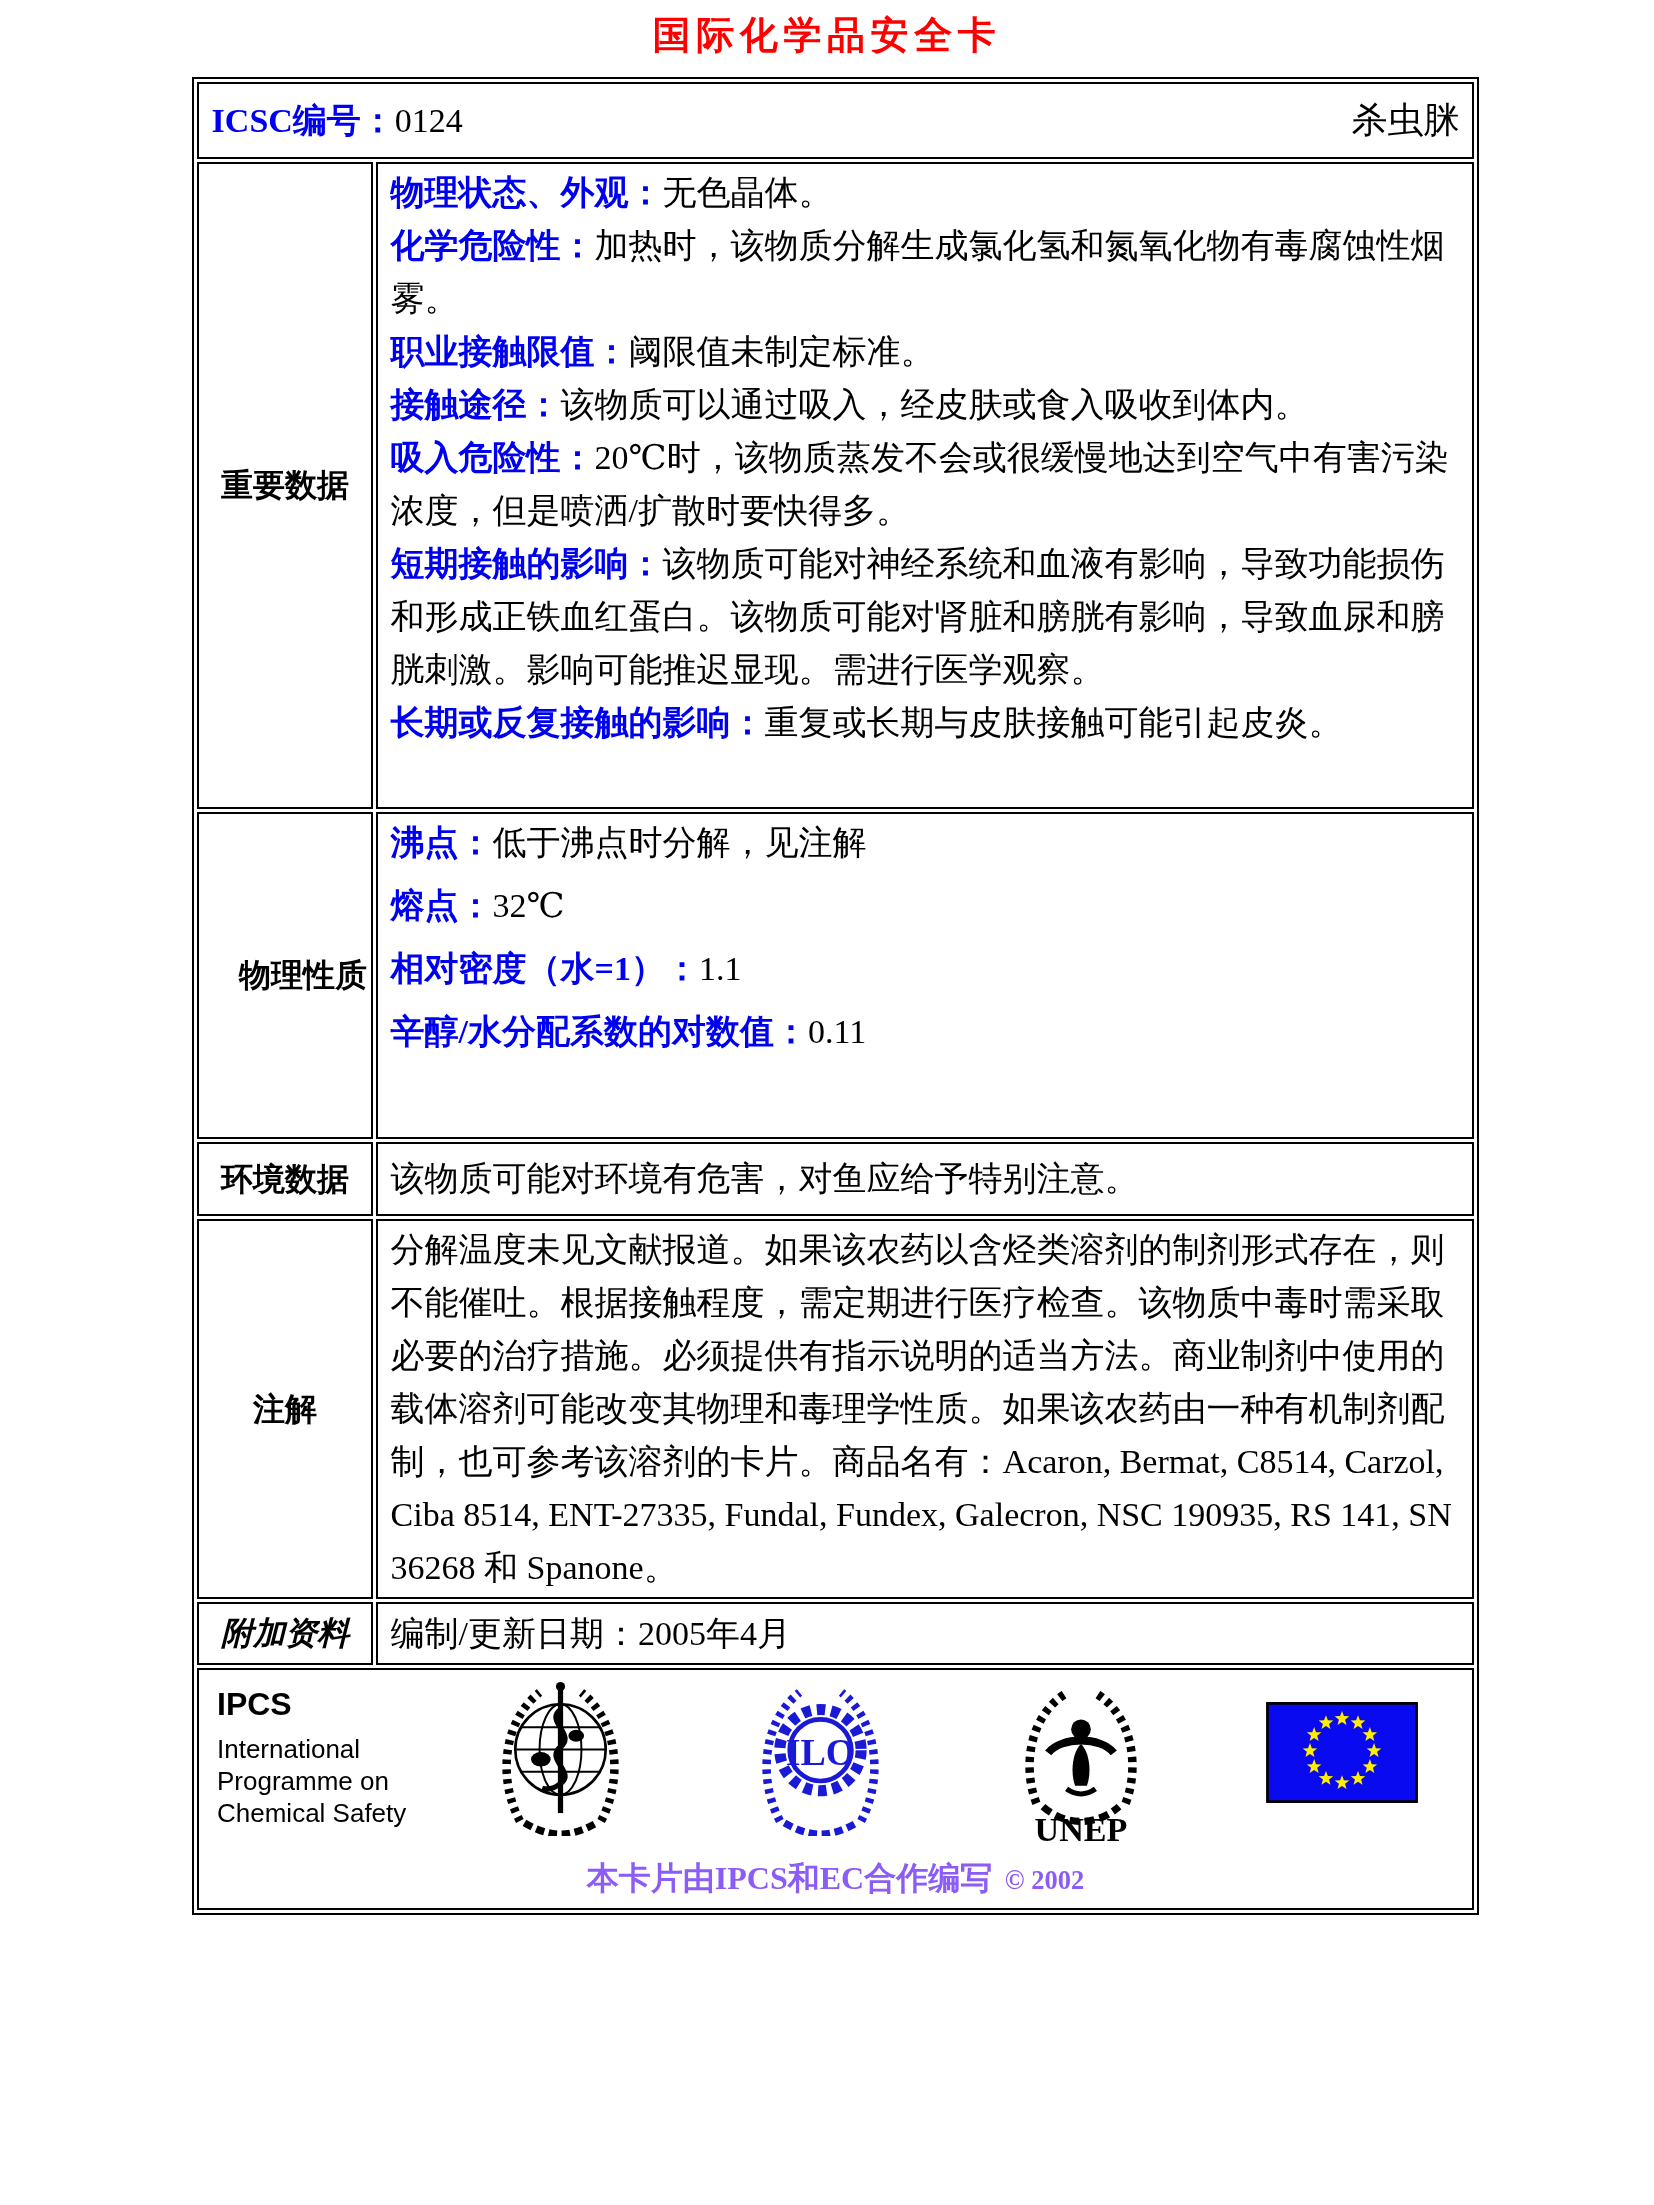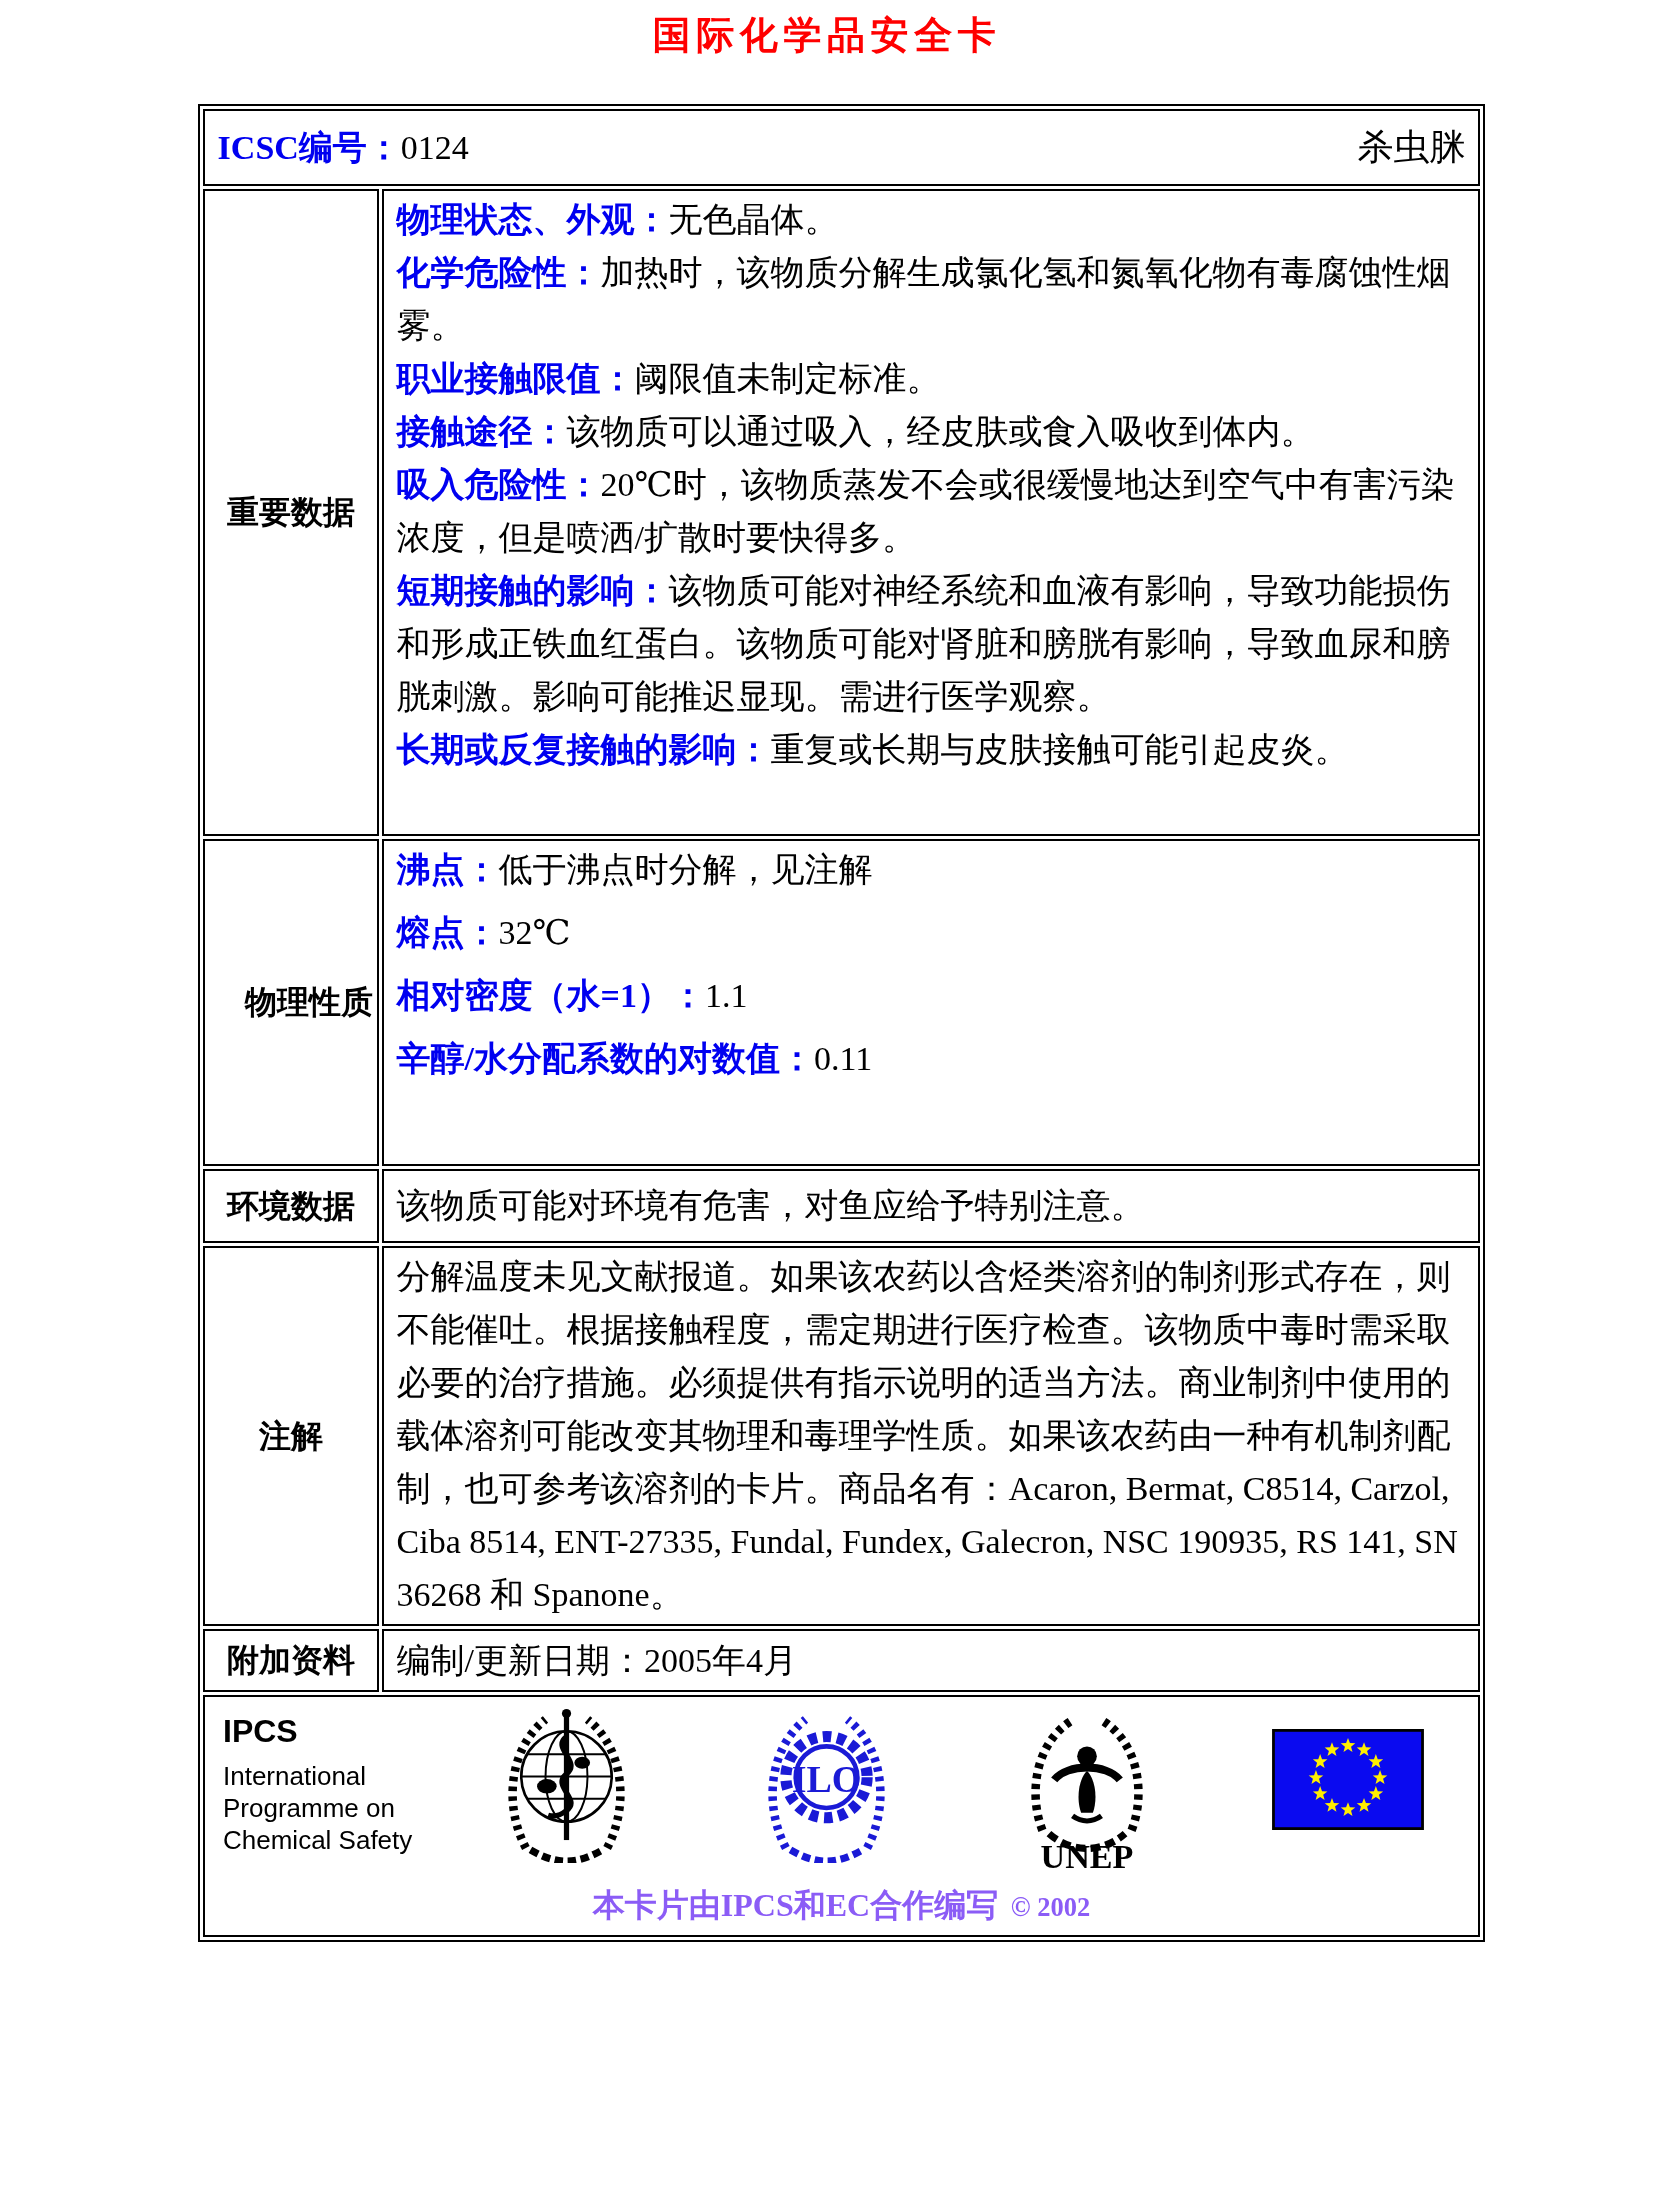--- a/index.html
+++ b/index.html
@@ -6,23 +6,23 @@
   body{
     width:1654px;height:2205px;position:relative;
     font-family:"Liberation Serif","DejaVu Serif",serif;
     color:#000;
   }
   .page-title{
     padding-top:9.8px;text-align:center;
     font-size:38px;font-weight:bold;color:#ff0000;letter-spacing:5.6px;
   }
   table.card{
-    position:absolute;left:198px;top:77px;width:1287px;
+    position:absolute;left:192px;top:77px;width:1287px;
     border:2.8px solid #000;border-collapse:separate;border-spacing:3.5px;
-    table-layout:fixed;background:#fff;margin-top:27px;
+    table-layout:fixed;background:#fff;
   }
   td{
     border:2.1px solid #000;background:#fff;vertical-align:top;
     padding:2.8px 12.6px;font-size:34px;line-height:53px;color:#000;
     overflow:hidden;
   }
   td.side{
     vertical-align:middle;text-align:center;padding:0 2.8px;
     color:#000000;font-weight:bold;font-size:32px;line-height:42px;
   }
@@ -101,21 +101,21 @@
     <td class="side" style="height:70px;">环境数据</td>
     <td class="env-cell">该物质可能对环境有危害，对鱼应给予特别注意。</td>
   </tr>
 
   <tr>
     <td class="side" style="height:367px;">注解</td>
     <td>分解温度未见文献报道。如果该农药以含烃类溶剂的制剂形式存在，则不能催吐。根据接触程度，需定期进行医疗检查。该物质中毒时需采取必要的治疗措施。必须提供有指示说明的适当方法。商业制剂中使用的载体溶剂可能改变其物理和毒理学性质。如果该农药由一种有机制剂配制，也可参考该溶剂的卡片。商品名有：Acaron, Bermat, C8514, Carzol, Ciba 8514, ENT-27335, Fundal, Fundex, Galecron, NSC 190935, RS 141, SN 36268 和 Spanone。</td>
   </tr>
 
   <tr>
-    <td class="side" style="height:49px;">附加资料</td>
+    <td class="side" style="height:49px;font-style:italic;">附加资料</td>
     <td class="add-cell">编制/更新日期：2005年4月</td>
   </tr>
 
   <tr>
     <td colspan="2" class="logos-cell" style="height:210px;">
       <div class="logos">
         <div class="ipcs">
           <div class="b">IPCS</div>
           <div class="s">International</div>
           <div class="s">Programme on</div>

